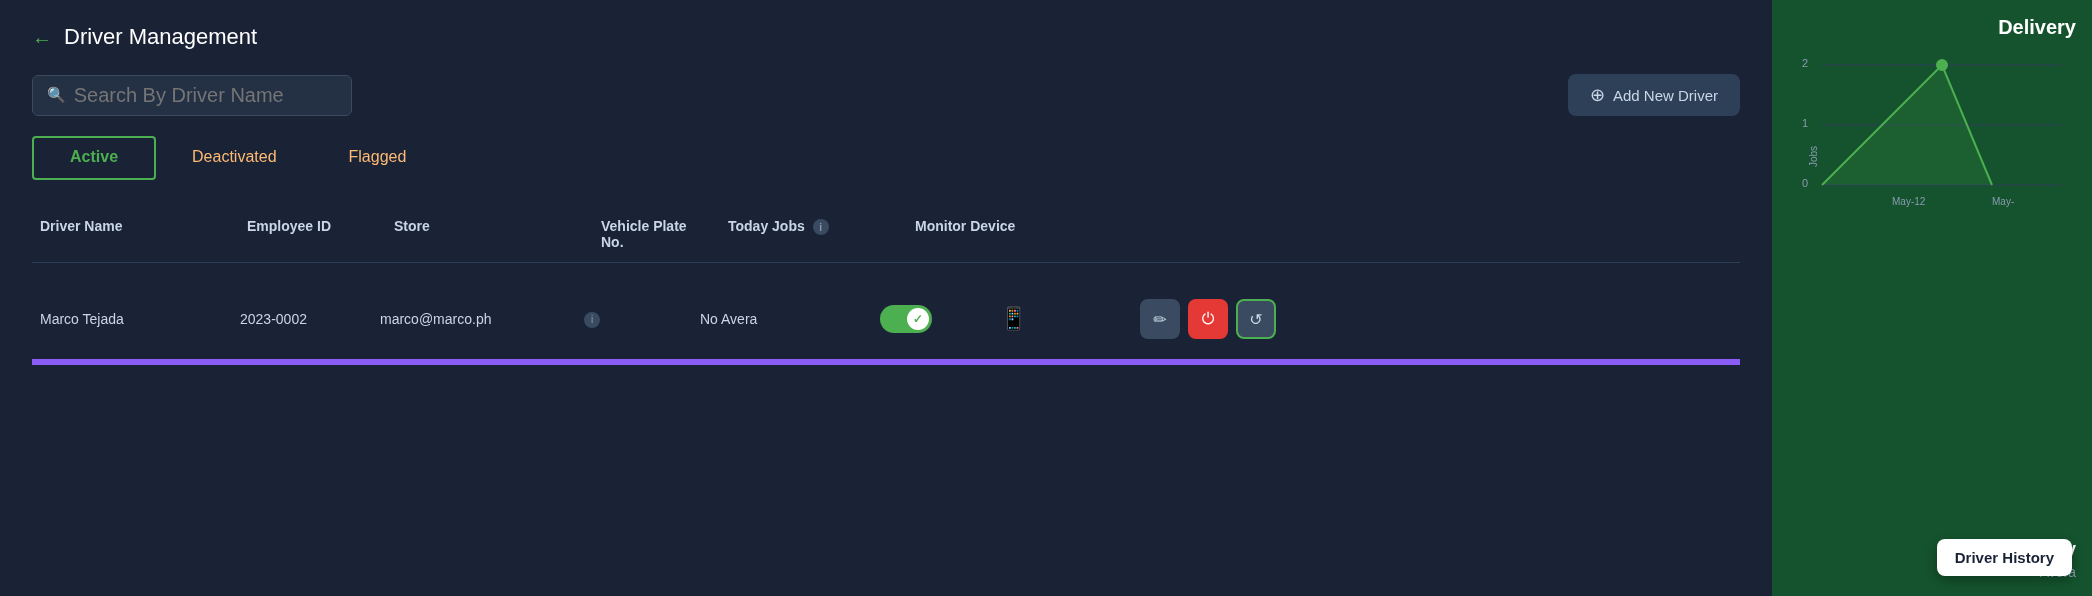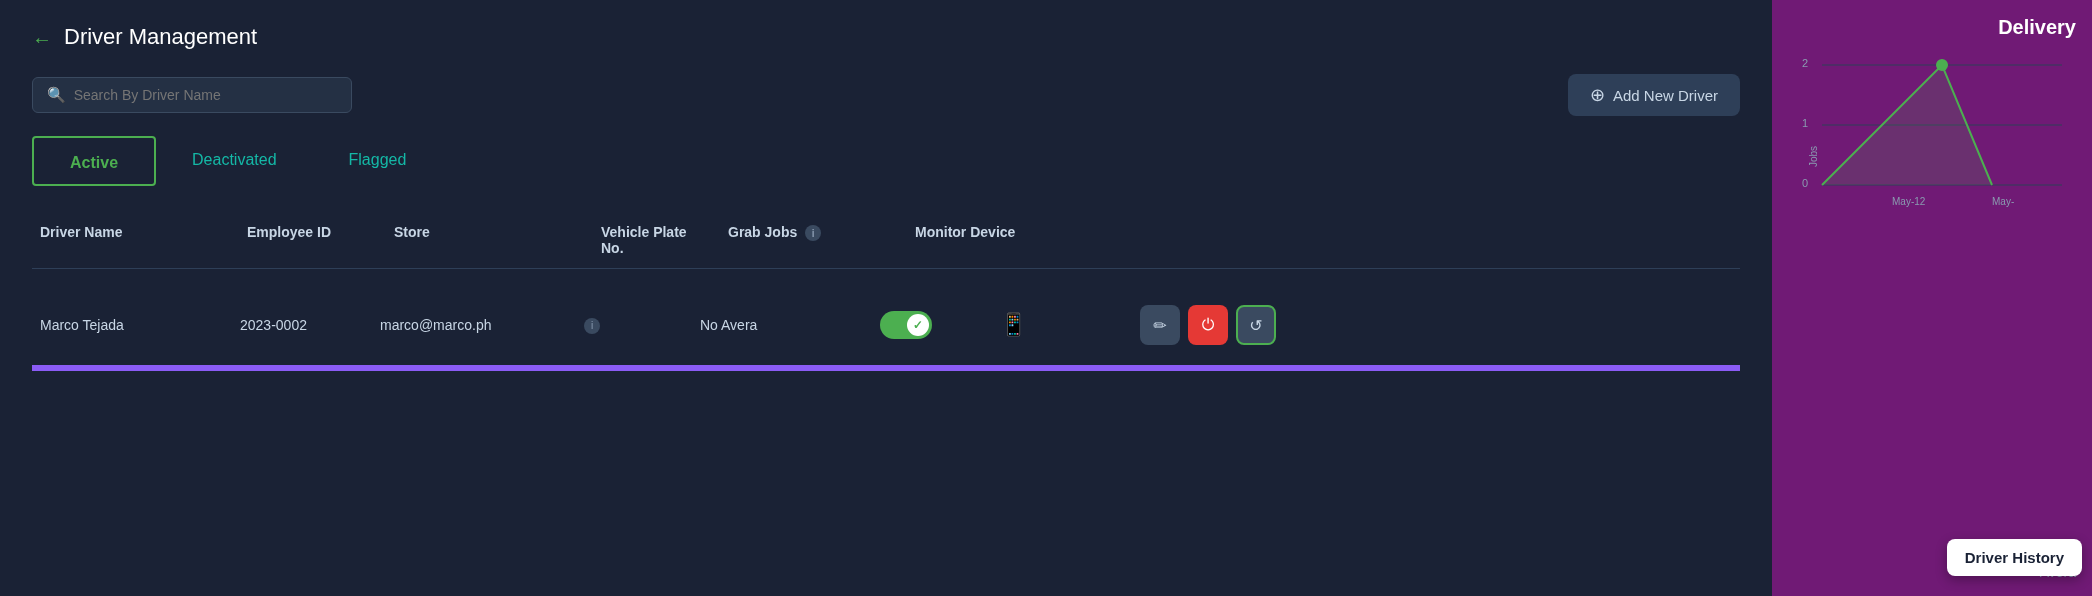--- a/index.html
+++ b/index.html
@@ -23,21 +23,21 @@
     .left-panel {
       flex: 1;
       padding: 24px 32px;
       display: flex;
       flex-direction: column;
       gap: 16px;
     }
 
     .right-panel {
       width: 320px;
-      background-color: #701a75;
+      background-color: #14532d;
       padding: 16px;
       display: flex;
       flex-direction: column;
       align-items: flex-end;
       position: relative;
       overflow: hidden;
     }
 
     .header-row {
       display: flex;
@@ -74,21 +74,21 @@
       padding: 8px 14px;
       width: 320px;
       gap: 8px;
     }
 
     .search-box input {
       background: transparent;
       border: none;
       outline: none;
       color: #8a9bb0;
-      font-size: 14px;
+      font-size: 20px;
       width: 100%;
     }
 
     .search-icon {
       color: #8a9bb0;
       font-size: 15px;
     }
 
     .add-driver-btn {
       display: flex;
@@ -261,50 +261,50 @@
       color: #8a9bb0;
       font-size: 14px;
       text-align: right;
       width: 100%;
       margin-top: 4px;
     }
 
     .driver-history-tooltip {
       position: absolute;
       bottom: 20px;
-      right: 10px;
+      right: 20px;
       background-color: #ffffff;
       color: #1a2235;
       border-radius: 8px;
       padding: 10px 18px;
       font-size: 15px;
       font-weight: 600;
       white-space: nowrap;
       box-shadow: 0 4px 12px rgba(0,0,0,0.3);
     }
 
     .tab-active-wrapper {
       border: 2px solid #4caf50;
       border-radius: 4px;
     }
 
     .tab-active {
-      padding: 16px 36px 12px;
+      padding: 10px 36px 12px;
       color: #4caf50;
       font-size: 16px;
       font-weight: 600;
       cursor: pointer;
       background: transparent;
       border: none;
       outline: none;
     }
 
     .tab-inactive {
       padding: 10px 36px 12px;
-      color: #14b8a6;
+      color: #fdba74;
       font-size: 16px;
       font-weight: 500;
       cursor: pointer;
       background: transparent;
       border: none;
       outline: none;
     }
 
     .tabs-row-container {
       display: flex;
@@ -343,21 +343,21 @@
       <button class="tab-inactive">Deactivated</button>
       <button class="tab-inactive">Flagged</button>
     </div>
 
     <div class="table-header">
       <div class="col">Driver Name</div>
       <div class="col">Employee ID</div>
       <div class="col">Store</div>
       <div class="col">Vehicle Plate No.</div>
       <div class="col">
-        <span>Grab Jobs</span>
+        <span>Today Jobs</span>
         <span class="info-icon">i</span>
       </div>
       <div class="col">Monitor Device</div>
     </div>
 
     <div class="table-row-data">
       <div class="cell">Marco Tejada</div>
       <div class="cell">2023-0002</div>
       <div class="cell">marco@marco.ph</div>
       <div class="cell">

